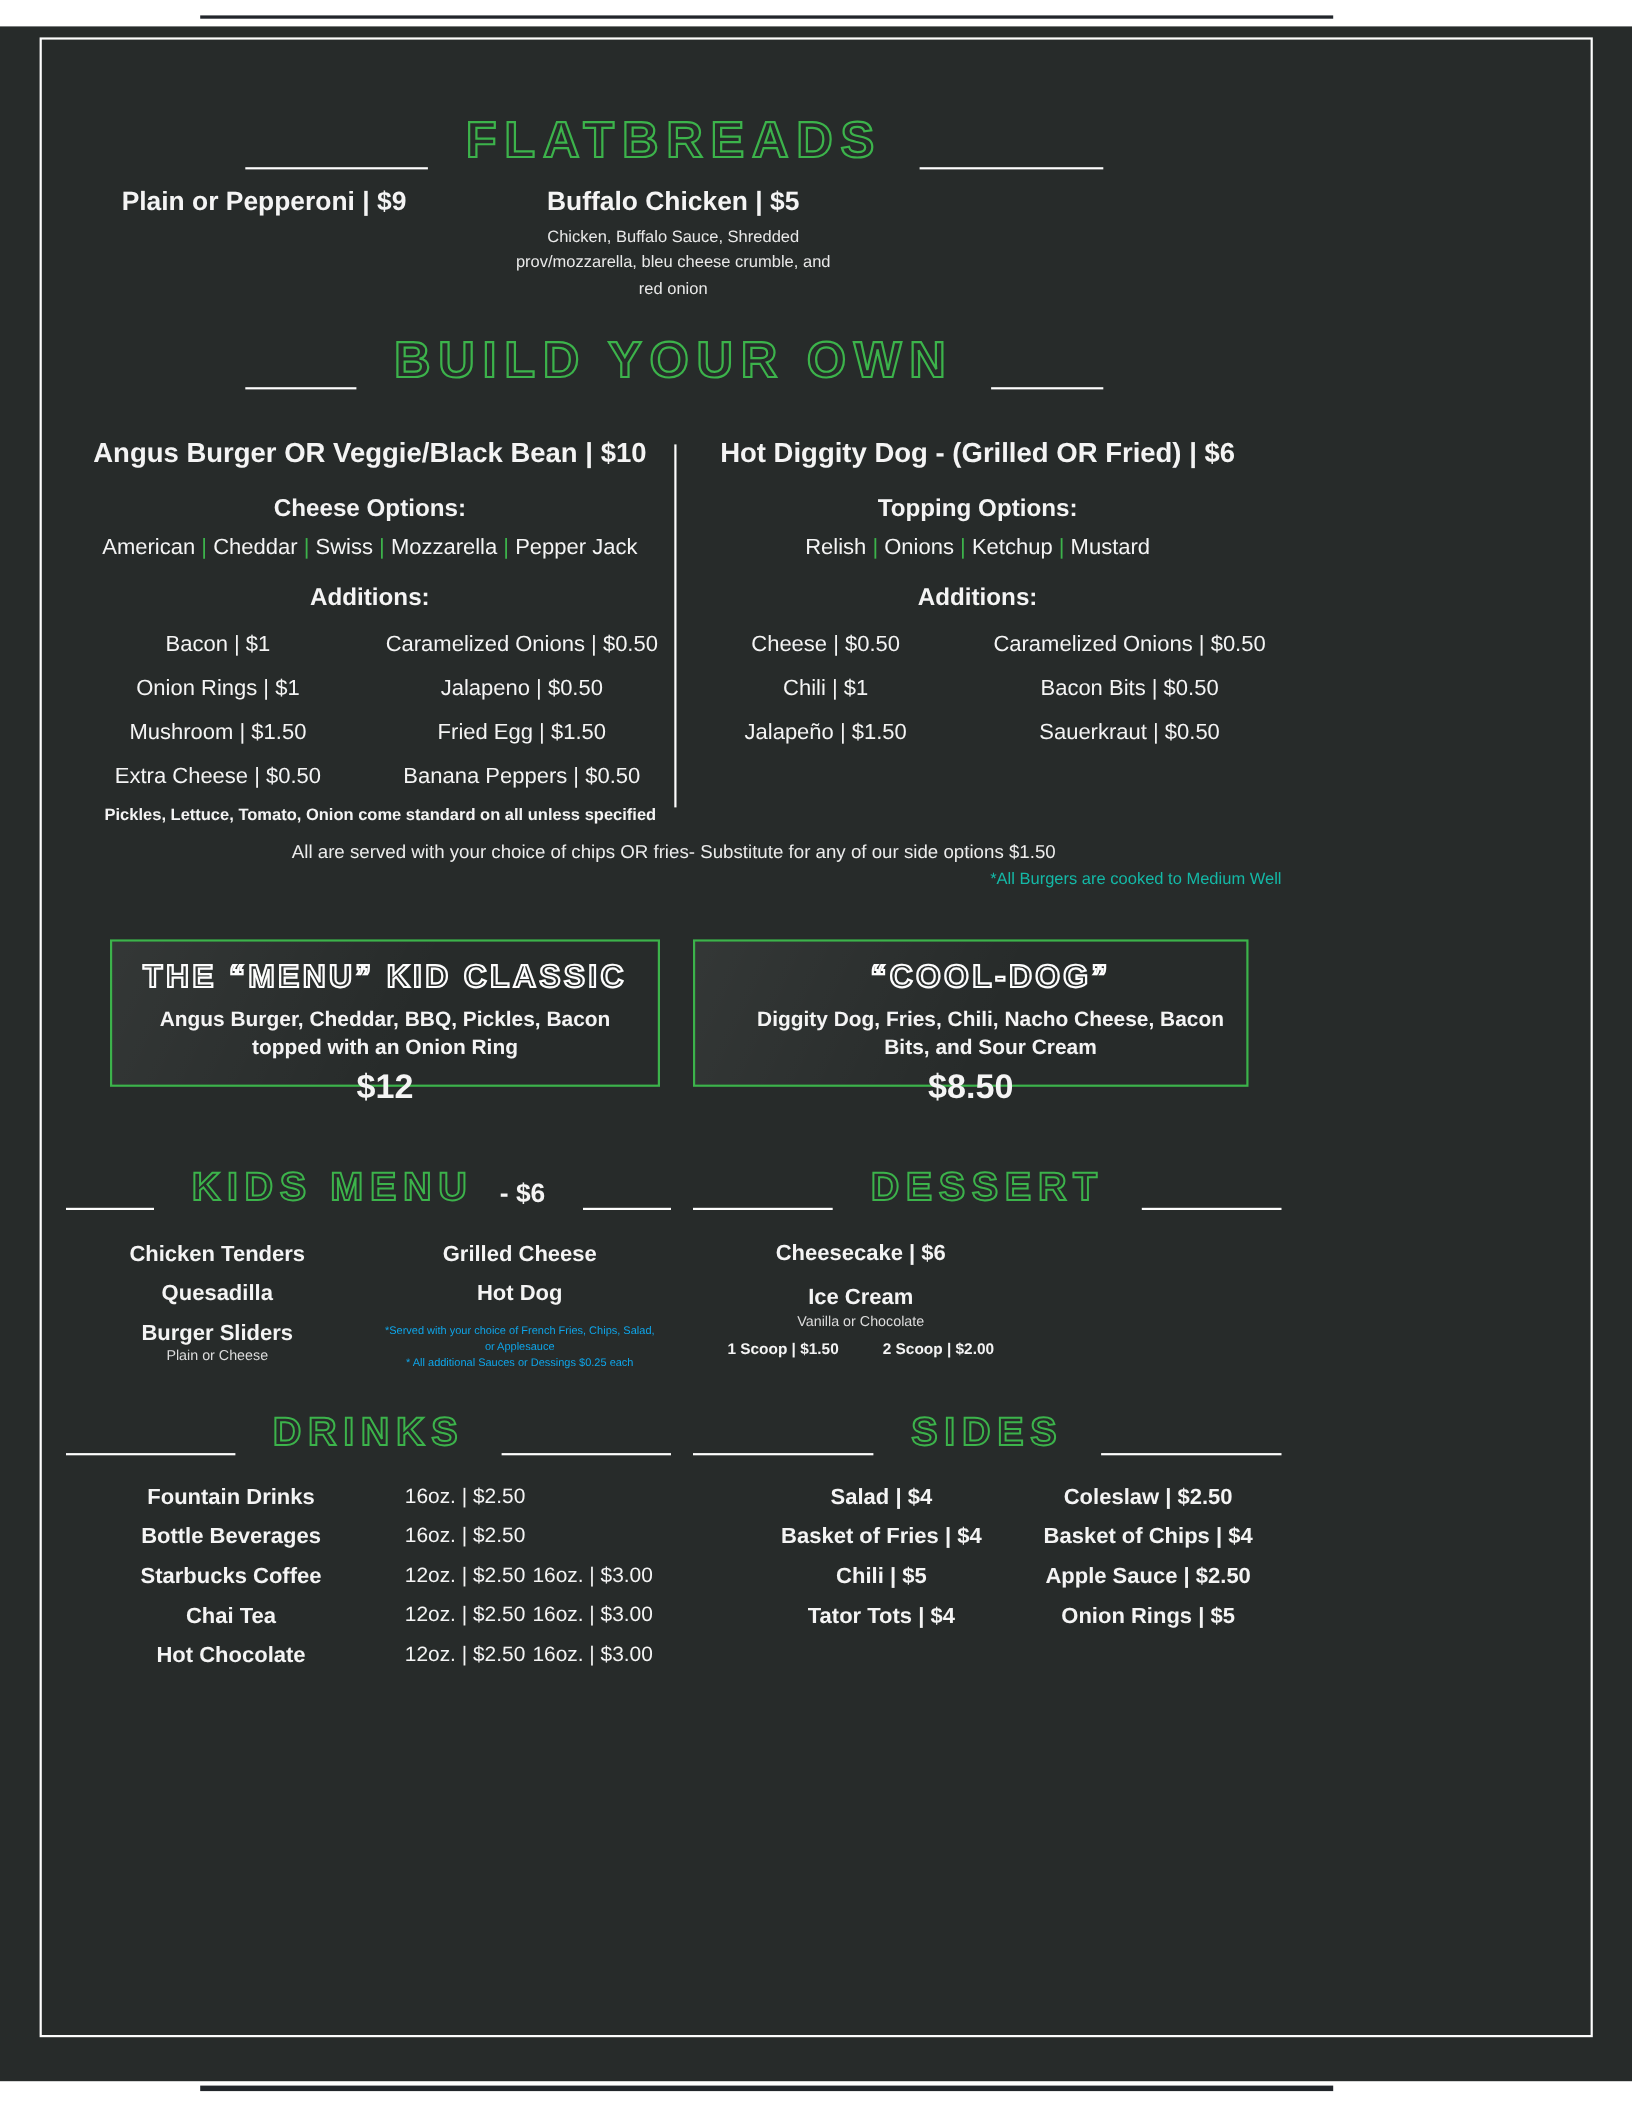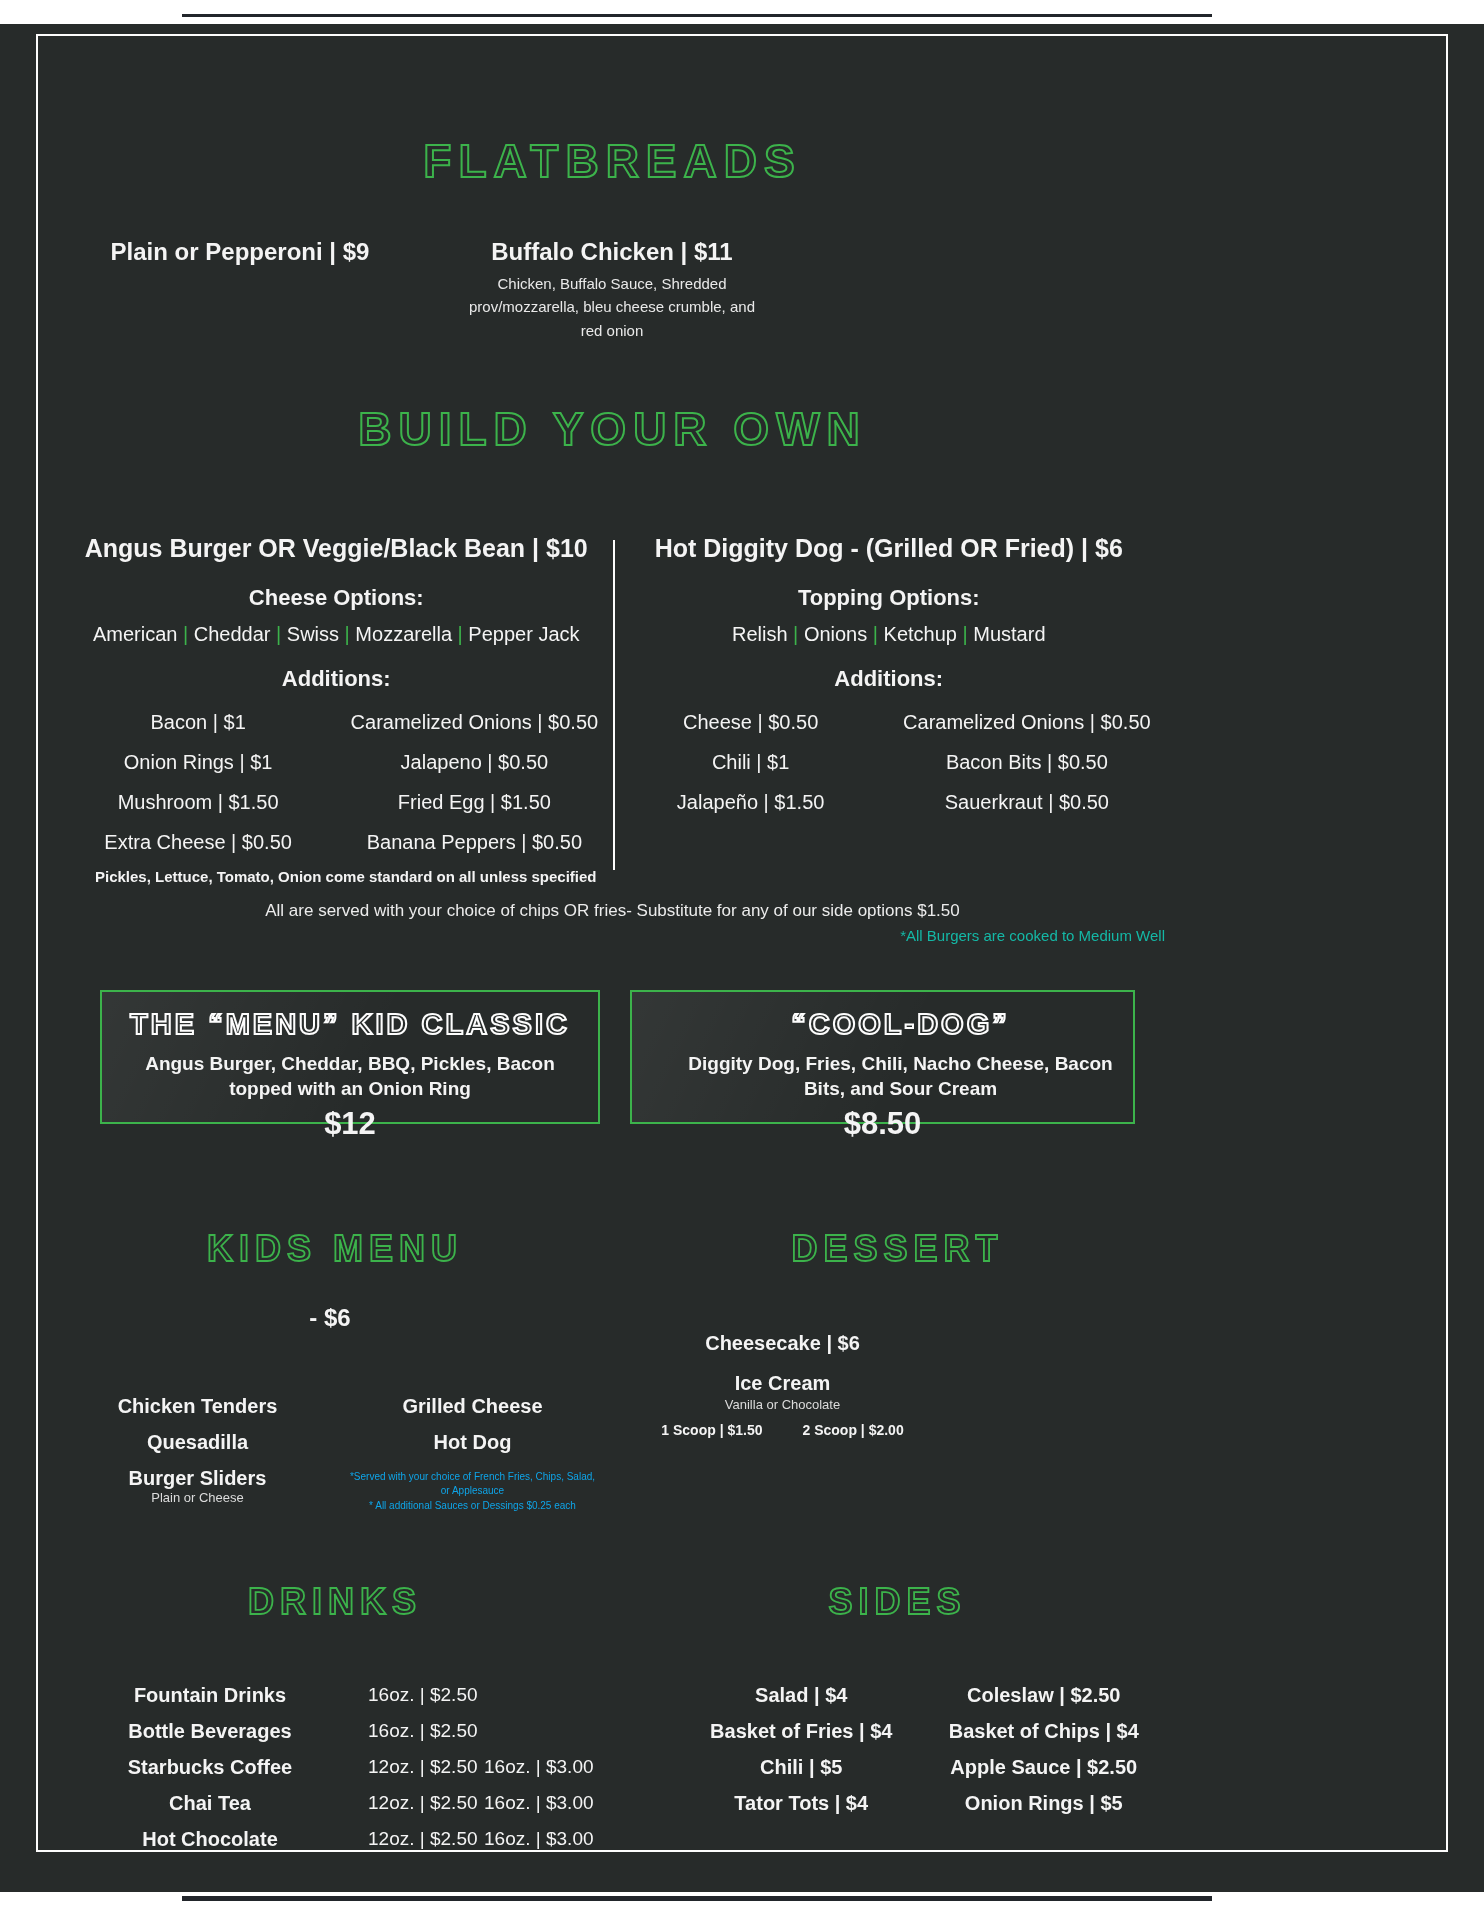--- a/index.html
+++ b/index.html
@@ -22,21 +22,21 @@
   .neon { font-weight:bold; letter-spacing:7px; white-space:nowrap;
           color:transparent; -webkit-text-stroke:2px var(--green); }
   .neon.white { -webkit-text-stroke-color:#fdfdfd; }
   @supports not (-webkit-text-stroke: 1px #000) {
     .neon { color:var(--green); }
     .neon.white { color:#fdfdfd; }
   }
   .big-title { font-size:46px; }
   .small-title { font-size:36px; letter-spacing:6px; -webkit-text-stroke-width:1.8px; }
 
-  .title-row { display:flex; align-items:center; gap:34px;flex-direction:column; }
+  .title-row { display:flex; align-items:flex-end; gap:34px; }
   .title-row .rule { flex:1; height:2px; background:#fdfdfd; }
   .main-title-row { width:780px; margin:0 auto; }
   .byo-title-row { margin-top:26px; }
 
   
   .fb-grid { display:grid; grid-template-columns:360px 360px 360px; gap:12px;
              margin-top:16px; text-align:center; }
   .item-heading { font-size:24px; font-weight:bold; }
   .item-desc { font-size:15px; line-height:1.55; color:#e9e9e9; max-width:310px;
                margin:6px auto 0; }
@@ -110,21 +110,21 @@
       <div class="neon big-title">FLATBREADS</div>
       <div class="rule"></div>
     </div>
 
     <div class="fb-grid">
       <div>
         <div class="item-heading">Plain or Pepperoni | $9</div>
         <div class="item-desc"></div>
       </div>
       <div>
-        <div class="item-heading">Buffalo Chicken | $11</div>
+        <div class="item-heading">Buffalo Chicken | $5</div>
         <div class="item-desc">Chicken, Buffalo Sauce, Shredded prov/mozzarella, bleu cheese crumble, and red onion</div>
       </div>
     </div>
 
     <div class="title-row main-title-row byo-title-row">
       <div class="rule"></div>
       <div class="neon big-title">BUILD YOUR OWN</div>
       <div class="rule"></div>
     </div>
 

